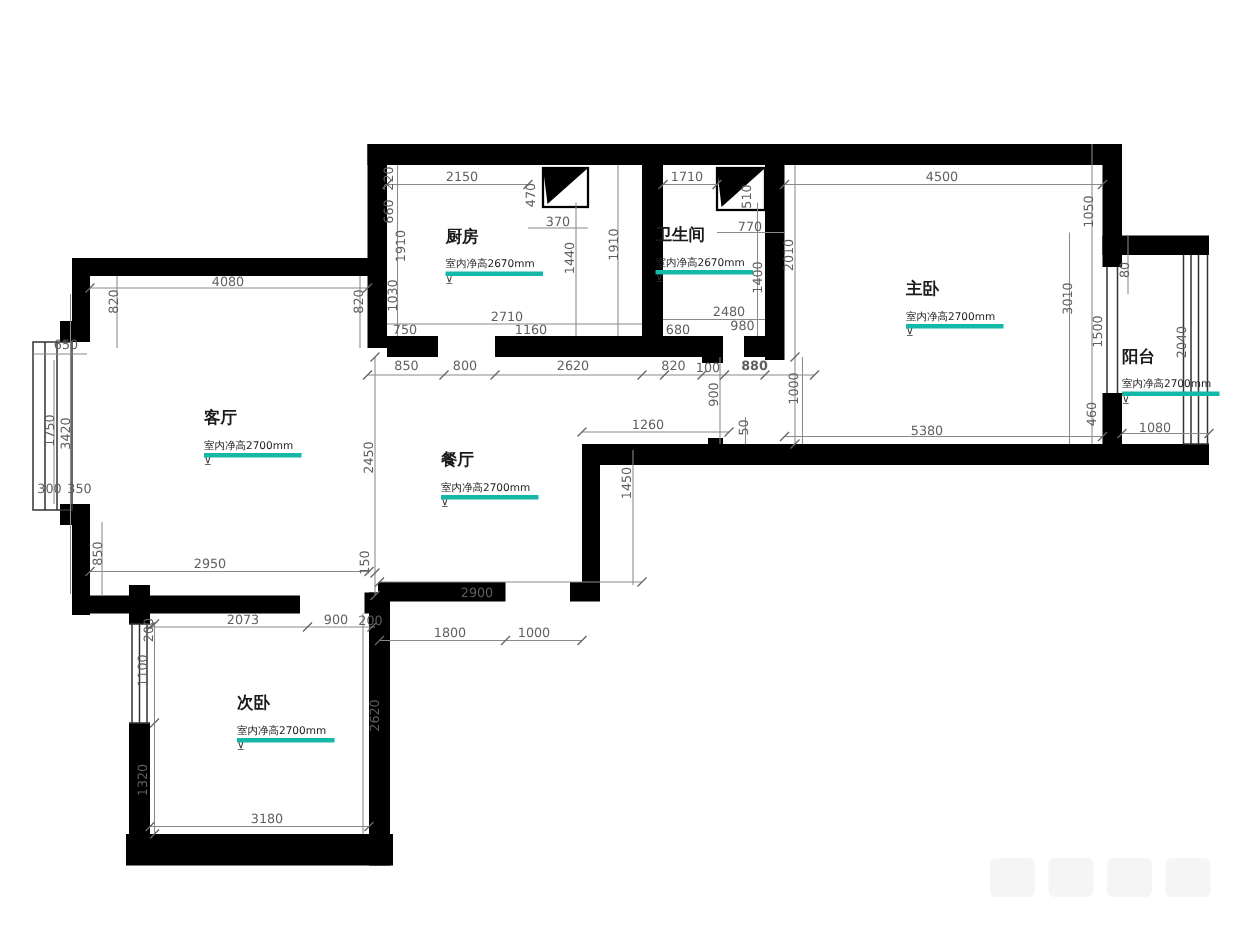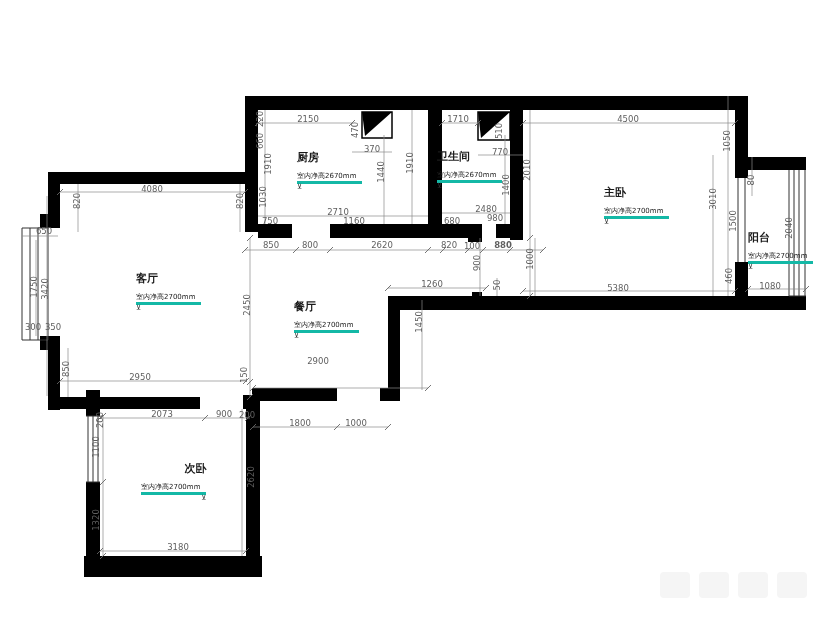--- a/index.html
+++ b/index.html
@@ -119,21 +119,21 @@
     </g>
   </svg>
 
   <div class="layer">
       <div class="room" style="left: 297px; top: 152px;"><div class="rname">厨房</div><div class="rnote">室内净高2670mm</div><div class="rlvl">⊻</div></div>
       <div class="room" style="left: 437px; top: 151px;"><div class="rname">卫生间</div><div class="rnote">室内净高2670mm</div><div class="rlvl">⊻</div></div>
       <div class="room" style="left: 604px; top: 187px;"><div class="rname">主卧</div><div class="rnote">室内净高2700mm</div><div class="rlvl">⊻</div></div>
       <div class="room" style="left: 748px; top: 232px;"><div class="rname">阳台</div><div class="rnote">室内净高2700mm</div><div class="rlvl">⊻</div></div>
       <div class="room" style="left: 136px; top: 273px;"><div class="rname">客厅</div><div class="rnote">室内净高2700mm</div><div class="rlvl">⊻</div></div>
       <div class="room" style="left: 294px; top: 301px;"><div class="rname">餐厅</div><div class="rnote">室内净高2700mm</div><div class="rlvl">⊻</div></div>
-      <div class="room" style="left: 141px; top: 463px; text-align: right;"><div class="rname">次卧</div><div class="rnote">室内净高2700mm</div><div class="rlvl">⊻</div></div>
+      <div class="room" style="left: 158px; top: 463px;"><div class="rname">次卧</div><div class="rnote">室内净高2700mm</div><div class="rlvl">⊻</div></div>
       <span class="dim" style="left: 308px; top: 119px; color: rgb(95, 95, 95);">2150</span>
       <span class="dim v" style="left: 355px; top: 130px; color: rgb(95, 95, 95);">470</span>
       <span class="dim" style="left: 372px; top: 149px; color: rgb(95, 95, 95);">370</span>
       <span class="dim" style="left: 458px; top: 119px; color: rgb(95, 95, 95);">1710</span>
       <span class="dim v" style="left: 499px; top: 131px; color: rgb(95, 95, 95);">510</span>
       <span class="dim" style="left: 500px; top: 152px; color: rgb(95, 95, 95);">770</span>
       <span class="dim" style="left: 628px; top: 119px; color: rgb(95, 95, 95);">4500</span>
       <span class="dim v" style="left: 260px; top: 119px; color: rgb(95, 95, 95);">220</span>
       <span class="dim v" style="left: 260px; top: 141px; color: rgb(95, 95, 95);">660</span>
       <span class="dim v" style="left: 268px; top: 164px; color: rgb(95, 95, 95);">1910</span>
@@ -171,21 +171,21 @@
       <span class="dim v" style="left: 240px; top: 201px; color: rgb(95, 95, 95);">820</span>
       <span class="dim" style="left: 44px; top: 231px; color: rgb(95, 95, 95);">650</span>
       <span class="dim v" style="left: 34px; top: 287px; color: rgb(95, 95, 95);">1750</span>
       <span class="dim v" style="left: 45px; top: 289px; color: rgb(95, 95, 95);">3420</span>
       <span class="dim" style="left: 33px; top: 327px; color: rgb(95, 95, 95); margin-left: 20px;">350</span>
       <span class="dim" style="left: 33px; top: 327px; color: rgb(95, 95, 95);">300</span>
       <span class="dim v" style="left: 66px; top: 369px; color: rgb(95, 95, 95);">850</span>
       <span class="dim" style="left: 140px; top: 377px; color: rgb(95, 95, 95);">2950</span>
       <span class="dim v" style="left: 247px; top: 305px; color: rgb(95, 95, 95);">2450</span>
       <span class="dim v" style="left: 244px; top: 375px; color: rgb(95, 95, 95);">150</span>
-      <span class="dim" style="left: 318px; top: 361px; color: rgb(95, 95, 95); text-align: center;">2900</span>
+      <span class="dim" style="left: 318px; top: 396px; color: rgb(95, 95, 95); text-align: center;">2900</span>
       <span class="dim" style="left: 300px; top: 423px; color: rgb(95, 95, 95);">1800</span>
       <span class="dim" style="left: 356px; top: 423px; color: rgb(95, 95, 95);">1000</span>
       <span class="dim v" style="left: 419px; top: 322px; color: rgb(95, 95, 95);">1450</span>
       <span class="dim" style="left: 162px; top: 414px; color: rgb(95, 95, 95);">2073</span>
       <span class="dim" style="left: 224px; top: 414px; color: rgb(95, 95, 95);">900</span>
       <span class="dim" style="left: 247px; top: 415px; color: rgb(95, 95, 95);">200</span>
       <span class="dim v" style="left: 100px; top: 420px; color: rgb(95, 95, 95);">200</span>
       <span class="dim v" style="left: 96px; top: 447px; color: rgb(95, 95, 95);">1100</span>
       <span class="dim v" style="left: 96px; top: 520px; color: rgb(95, 95, 95);">1320</span>
       <span class="dim v" style="left: 251px; top: 477px; color: rgb(95, 95, 95);">2620</span>

